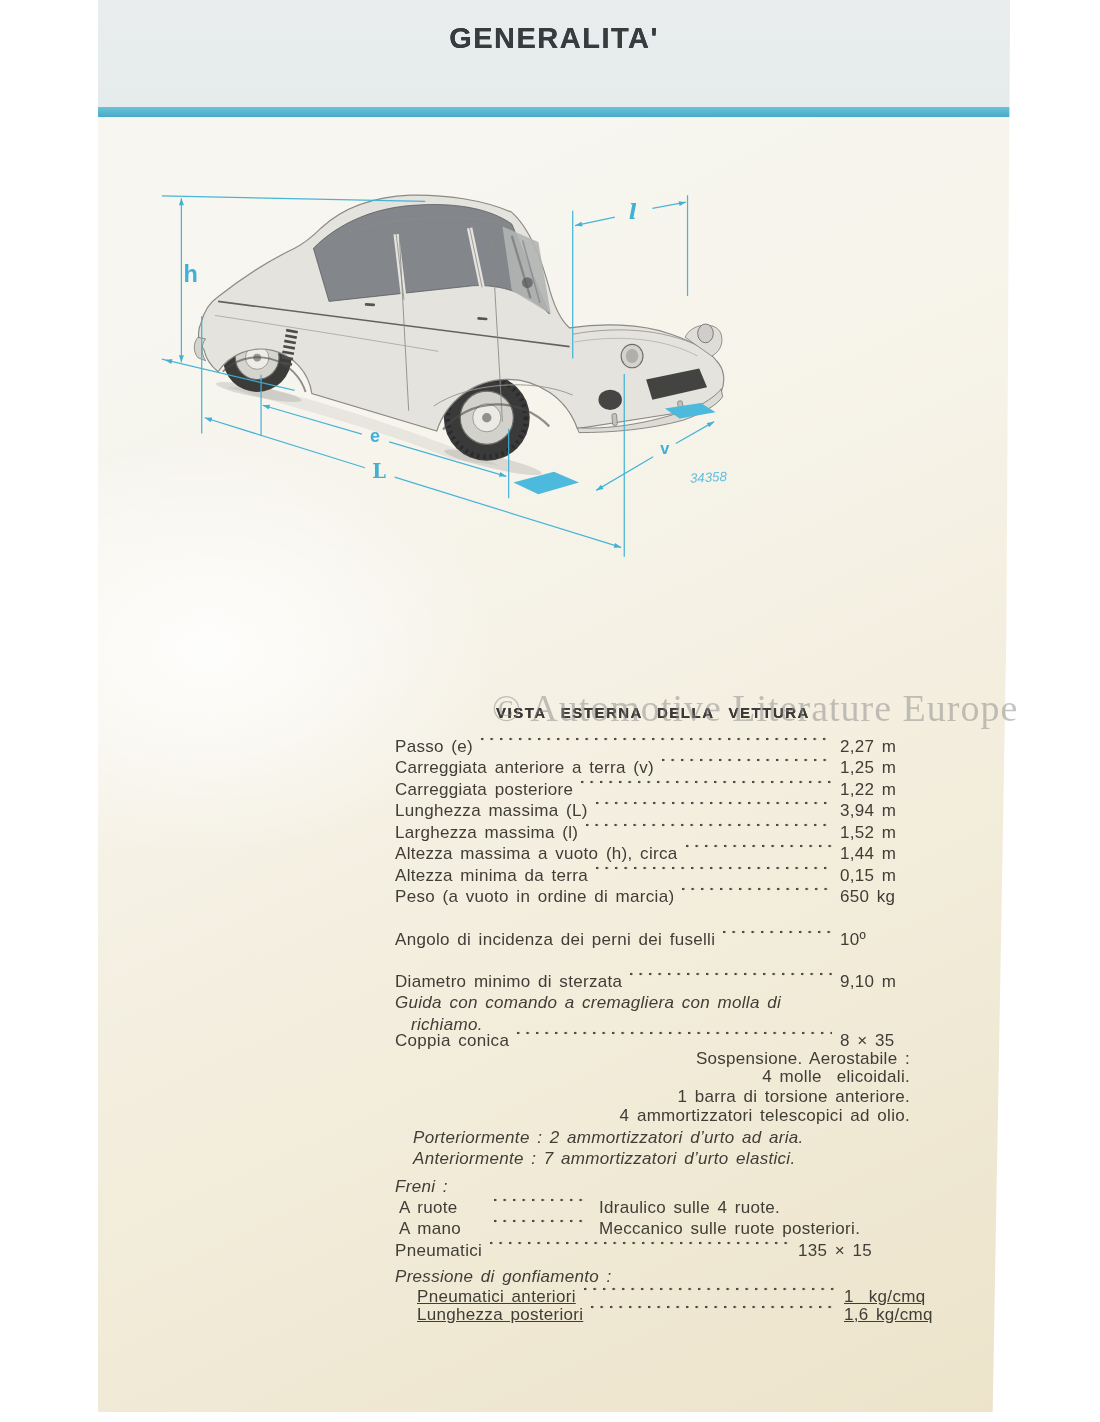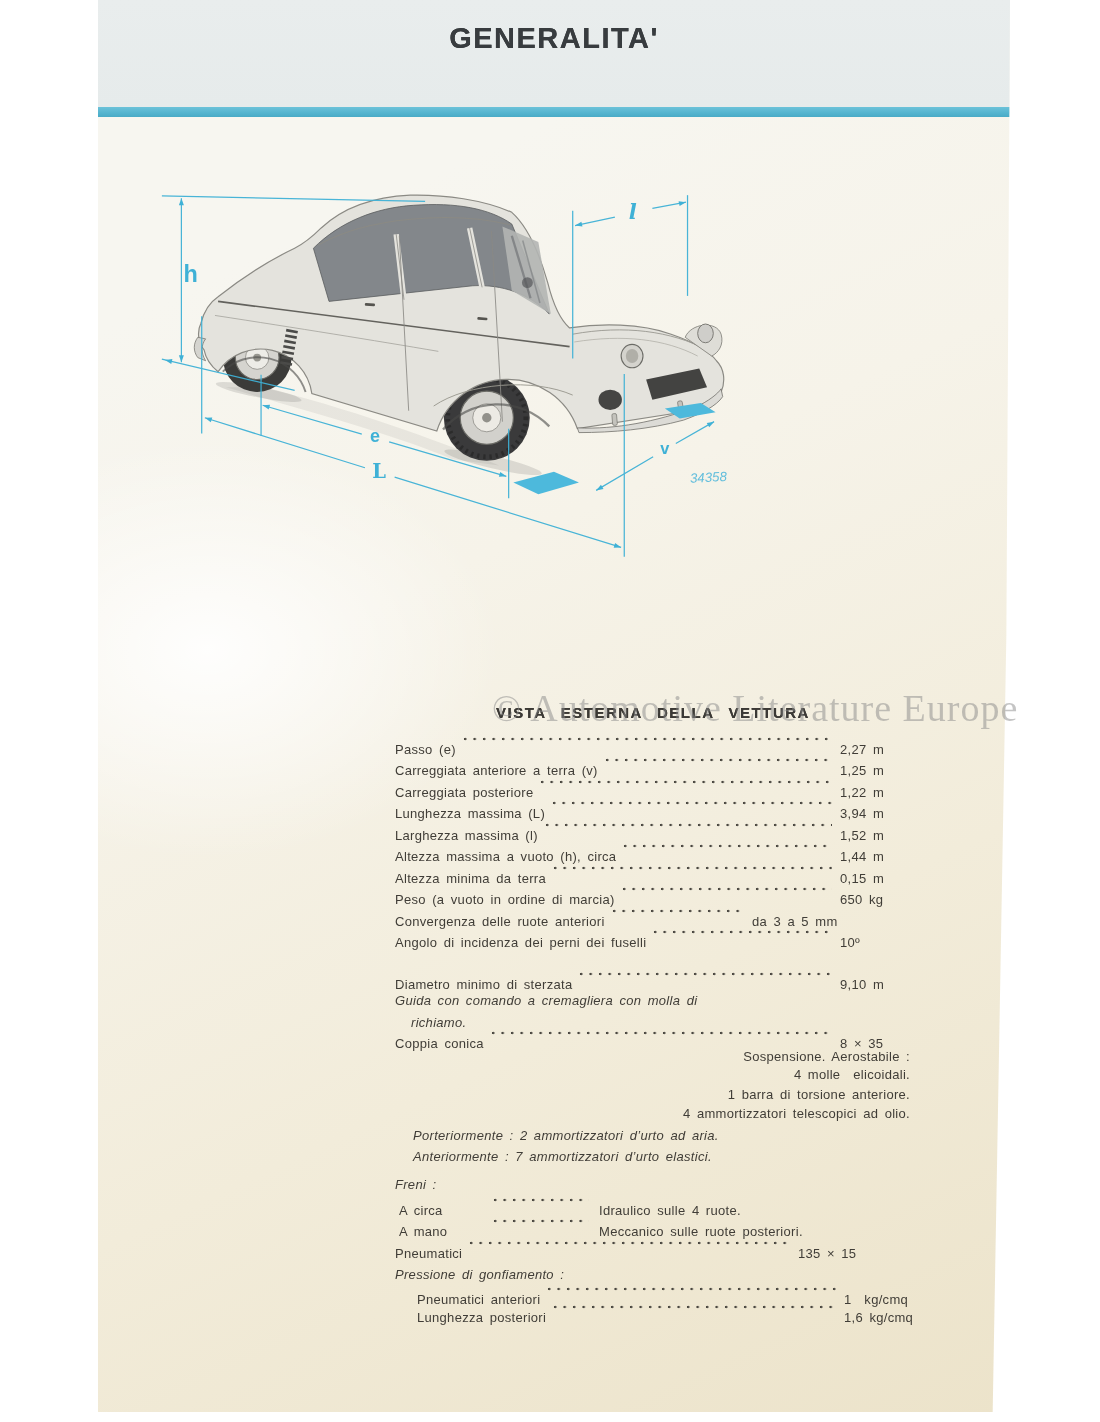--- a/index.html
+++ b/index.html
@@ -38,38 +38,38 @@
   }
   
   .vista-title{
     position:absolute;left:255px;top:704px;width:600px;text-align:center;
     font-size:15px;font-weight:bold;letter-spacing:1.5px;word-spacing:9px;
     color:#3b3935;text-shadow:0 0 .4px #3b3935;
   }
   .specs{position:absolute;left:297px;top:0;width:515px;height:1388px;color:#403d37;}
   .row{
     position:absolute;left:0;width:515px;height:20px;display:flex;align-items:flex-end;
-    font-size:13px;letter-spacing:.3px;word-spacing:2.5px;white-space:nowrap;
+    font-size:17px;letter-spacing:.3px;word-spacing:2.5px;white-space:nowrap;
   }
   .row .lbl{flex:0 0 auto;}
   .row .lead{
     flex:1 1 auto;align-self:stretch;margin:0 8px 0 7px;
     background-image:radial-gradient(circle at 2px 2px,#4a4740 1.25px,rgba(0,0,0,0) 1.6px);
     background-size:9.5px 4px;background-repeat:repeat-x;background-position:0 bottom 4px;
   }
   .row .val{flex:0 0 auto;width:70px;}
   .row .val.w-wide{width:158px;}
   .row .val.w-tyre{width:112px;}
   .row .val.w-press{width:88px;}
   .row .val.ind{padding-left:9px;width:61px;}
   .row.center{display:block;text-align:right;}
   .row.plain{display:block;font-style:italic;}
   .ind16{padding-left:16px;}
   .ind18{padding-left:18px;}
-  .ind22{padding-left:22px;}
+  .ind22{padding-left:22px;text-decoration:underline;}
   .frow .flbl{flex:0 0 92px;}
   .frow .flead{
     flex:0 0 96px;align-self:stretch;margin:0 10px 0 2px;
     background-image:radial-gradient(circle at 2px 2px,#4a4740 1.25px,rgba(0,0,0,0) 1.6px);
     background-size:9.5px 4px;background-repeat:repeat-x;background-position:0 bottom 4px;
   }
   
   svg text{font-family:"Liberation Sans",sans-serif;}
   .dimlabel{fill:#3fb1d6;font-weight:bold;}
   .seriflabel{font-family:"DejaVu Serif",serif;}
@@ -258,25 +258,20 @@
     <div class="row" style="top:866px">
         <span class="lbl">Altezza minima da terra</span>
         <span class="lead"></span>
         <span class="val">0,15 m</span>
       </div>
     <div class="row" style="top:887px">
         <span class="lbl">Peso (a vuoto in ordine di marcia)</span>
         <span class="lead"></span>
         <span class="val">650 kg</span>
       </div>
-    <div class="row" style="top:909px">
-        <span class="lbl">Convergenza delle ruote anteriori</span>
-        <span class="lead"></span>
-        <span class="val w-wide">da 3 a 5 mm</span>
-      </div>
     <div class="row" style="top:930px">
         <span class="lbl">Angolo di incidenza dei perni dei fuselli</span>
         <span class="lead"></span>
         <span class="val">10º</span>
       </div>
     <div class="row" style="top:972px">
         <span class="lbl">Diametro minimo di sterzata</span>
         <span class="lead"></span>
         <span class="val">9,10 m</span>
       </div>
@@ -292,21 +287,21 @@
 
     <div class="row center" style="top:1049px;padding-right:24px">Sospensione. Aerostabile :</div>
     <div class="row center" style="top:1067px;padding-right:60px">4 molle &nbsp;elicoidali.</div>
     <div class="row center" style="top:1087px;padding-right:20px">1 barra di torsione anteriore.</div>
     <div class="row center" style="top:1106px;padding-right:6px">4 ammortizzatori telescopici ad olio.</div>
     <div class="row plain ind18" style="top:1128px">Porteriormente : 2 ammortizzatori d’urto ad aria.</div>
     <div class="row plain ind18" style="top:1149px">Anteriormente : 7 ammortizzatori d’urto elastici.</div>
 
     <div class="row plain" style="top:1177px">Freni :</div>
     <div class="row frow" style="top:1198px;padding-left:4px">
-        <span class="flbl">A circa</span>
+        <span class="flbl">A ruote</span>
         <span class="flead"></span>
         <span>Idraulico sulle 4 ruote.</span>
       </div>
     <div class="row frow" style="top:1219px;padding-left:4px">
         <span class="flbl">A mano</span>
         <span class="flead"></span>
         <span>Meccanico sulle ruote posteriori.</span>
       </div>
 
     <div class="row" style="top:1241px">

